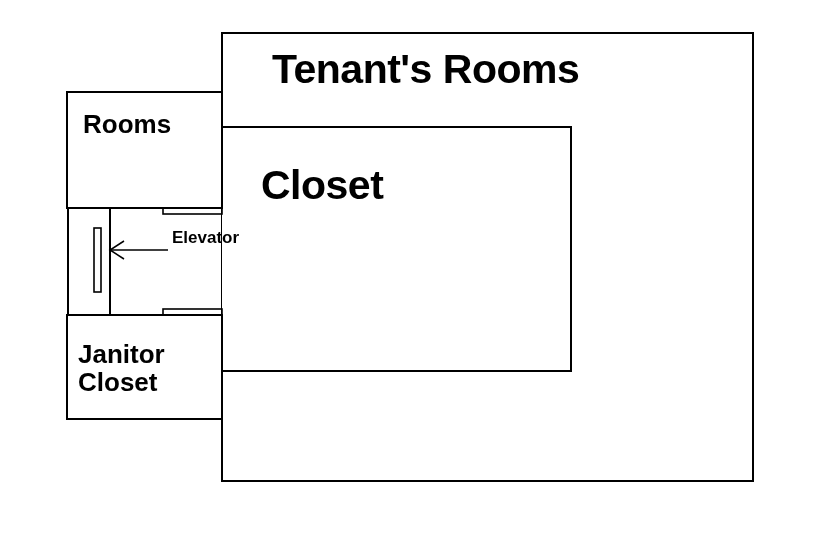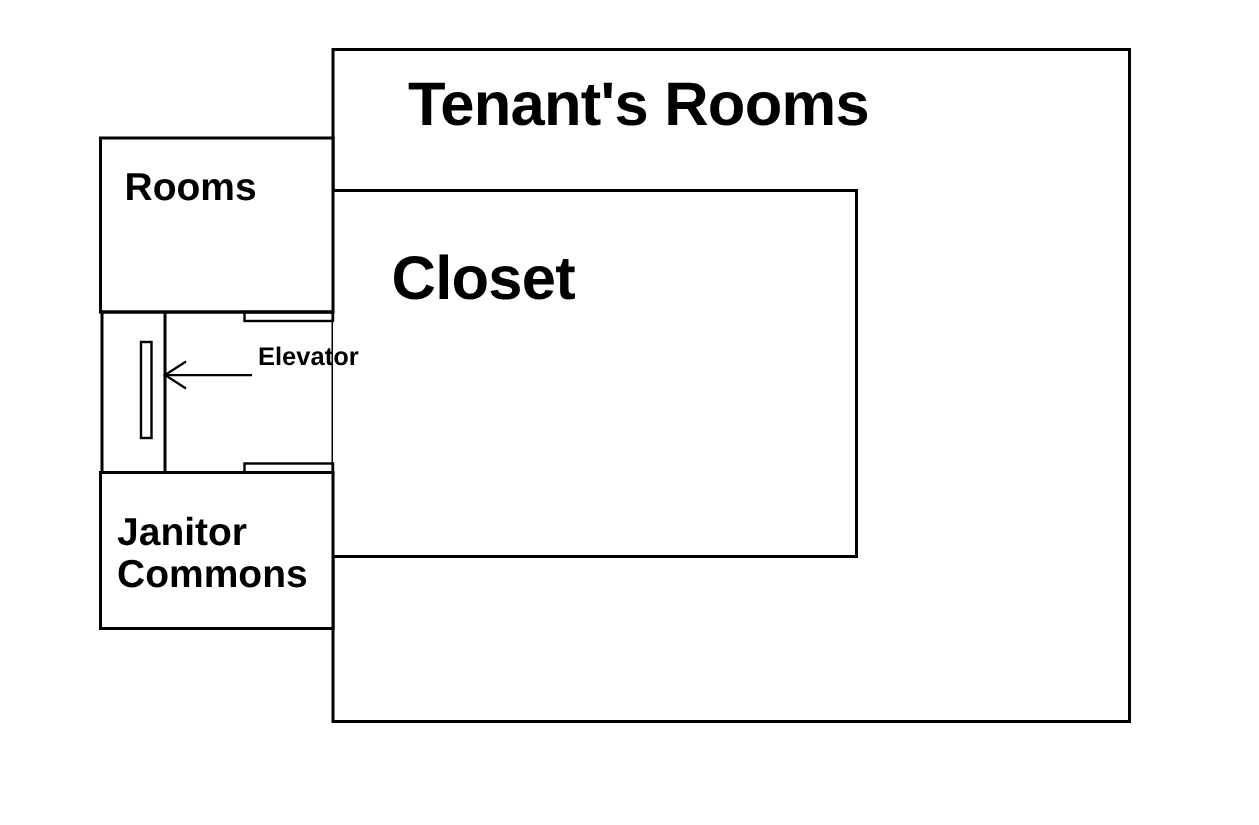--- a/index.html
+++ b/index.html
@@ -121,17 +121,17 @@
 
   </svg>
 
   <div class="room-label" id="label-tenants-rooms">Tenant's Rooms</div>
 
   <div class="room-label" id="label-commons">Closet</div>
 
   <div class="room-label" id="label-stairs">Rooms</div>
 
   <div class="room-label" id="label-janitor-closet">Janitor
-Commons</div>
+Closet</div>
 
   <div class="room-label" id="label-elevator">Elevator</div>
 
 </div>
 
 </body></html>

